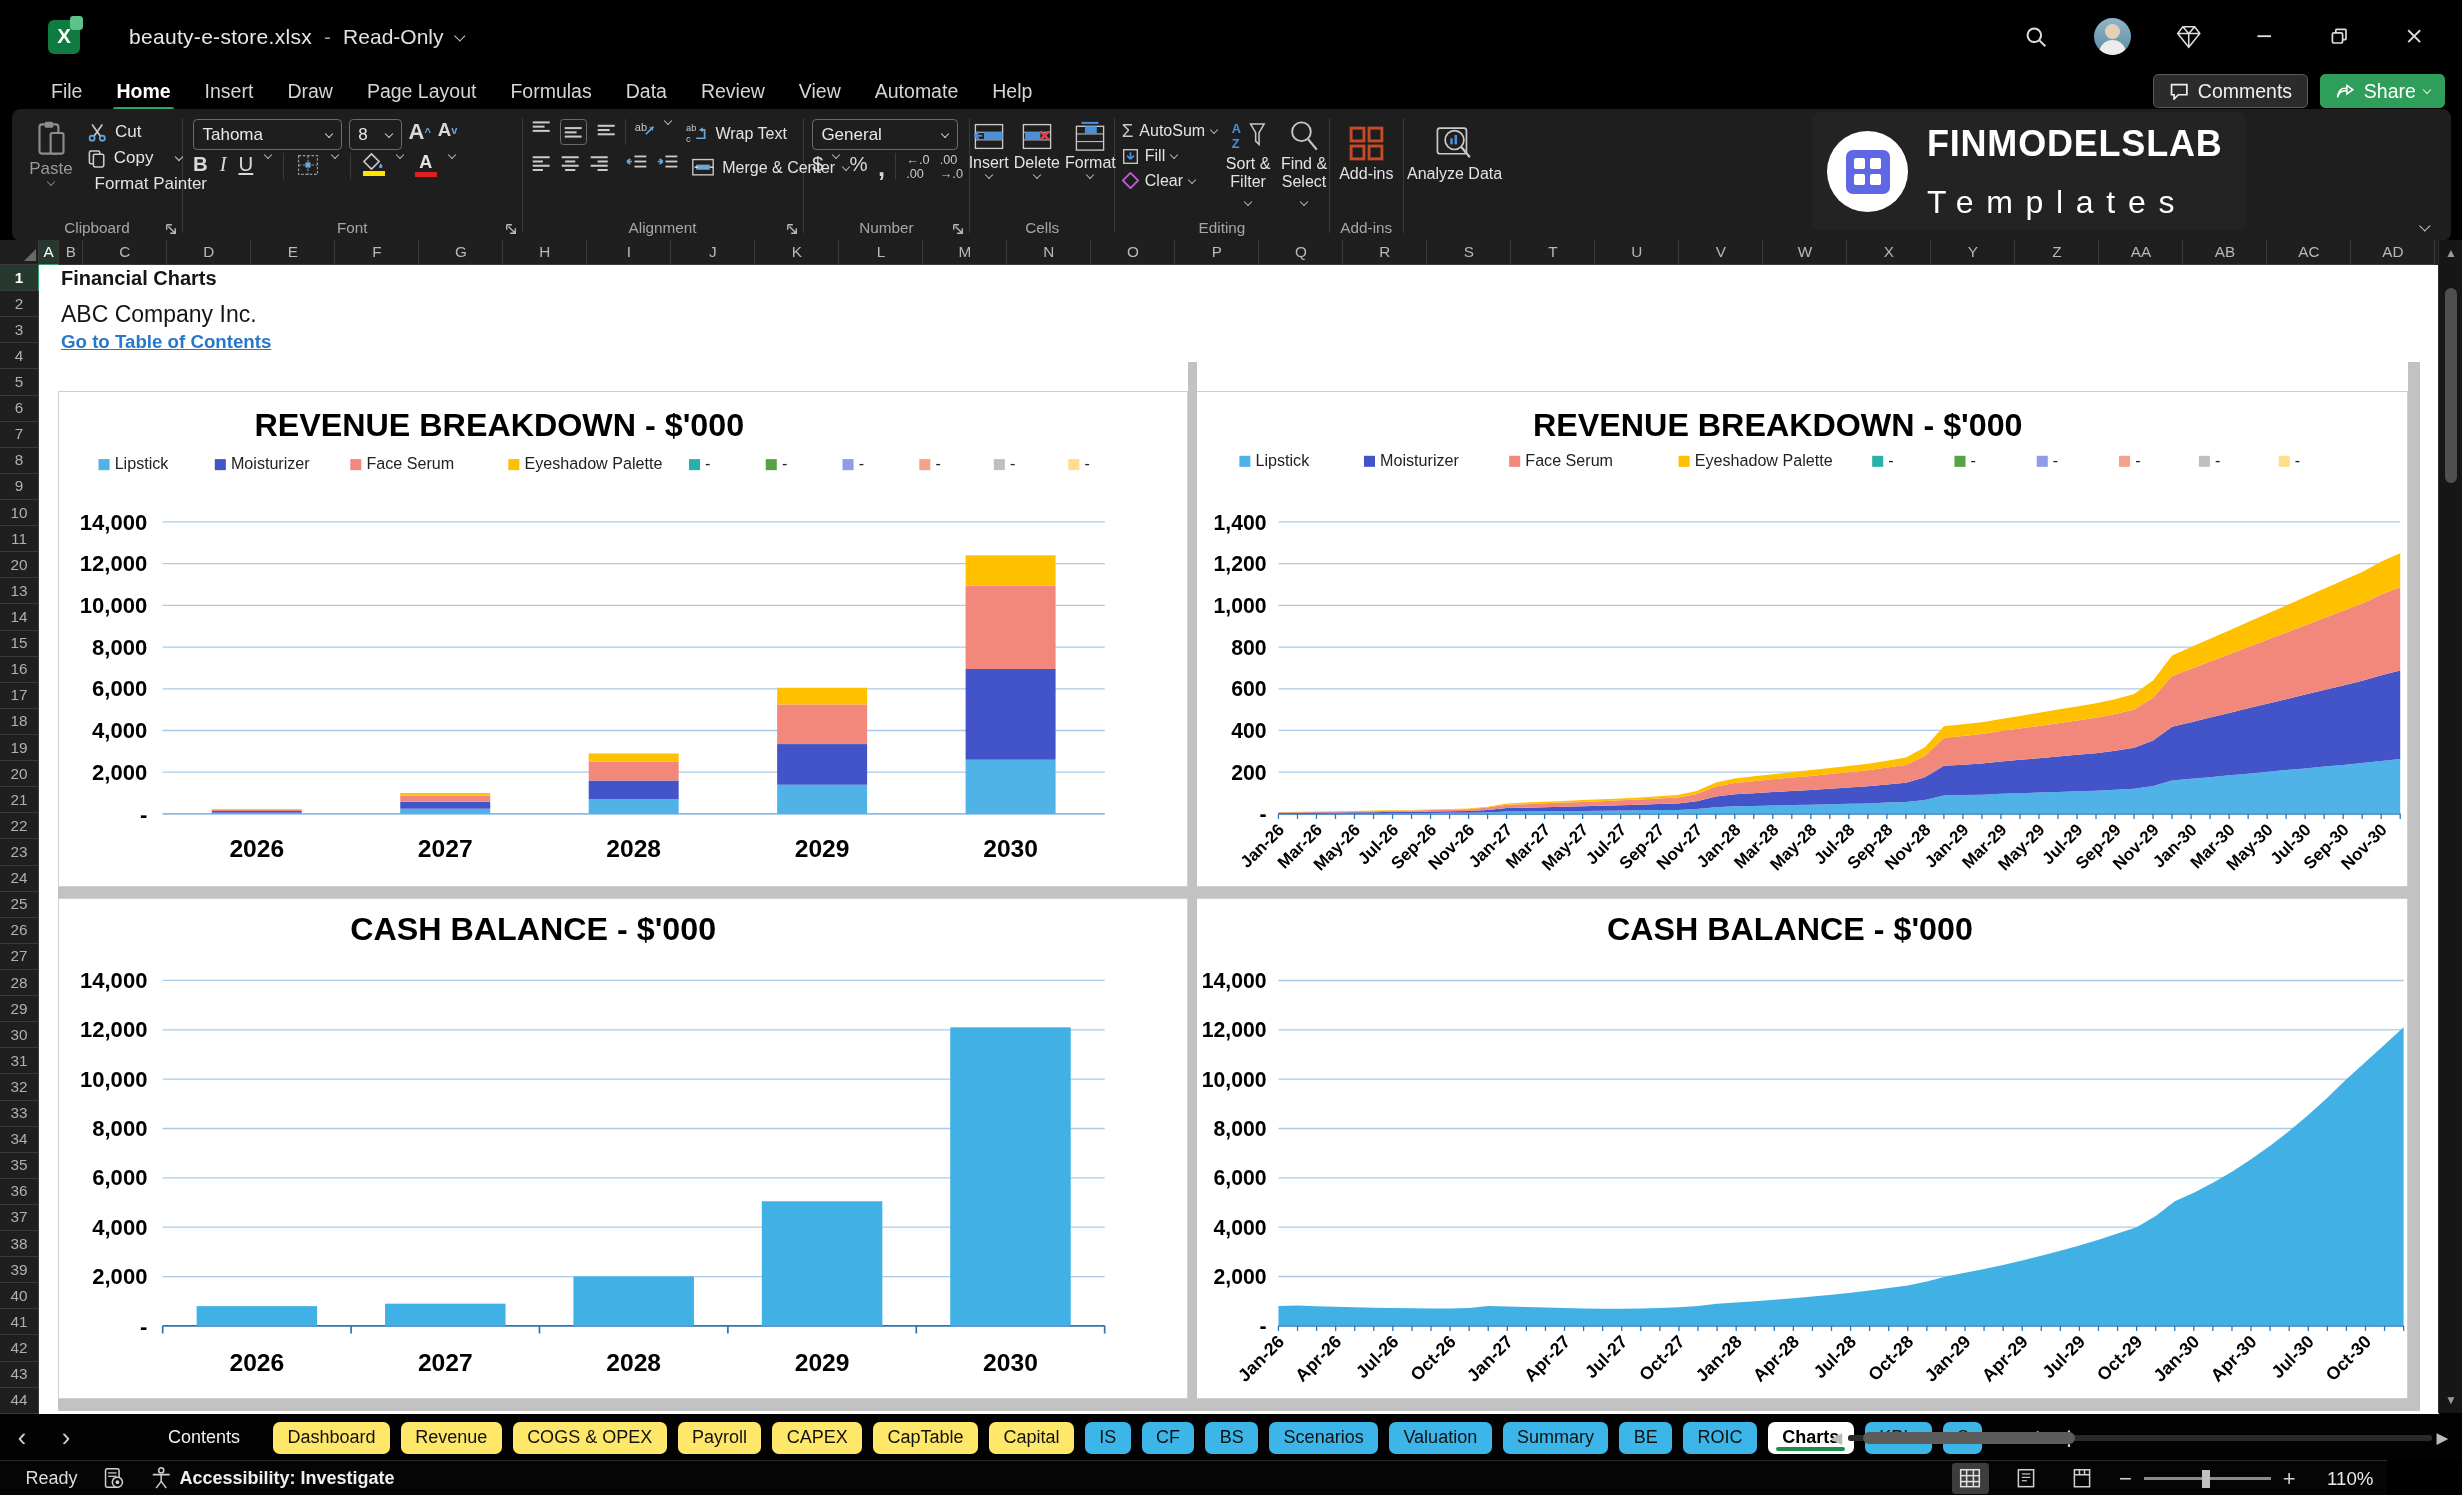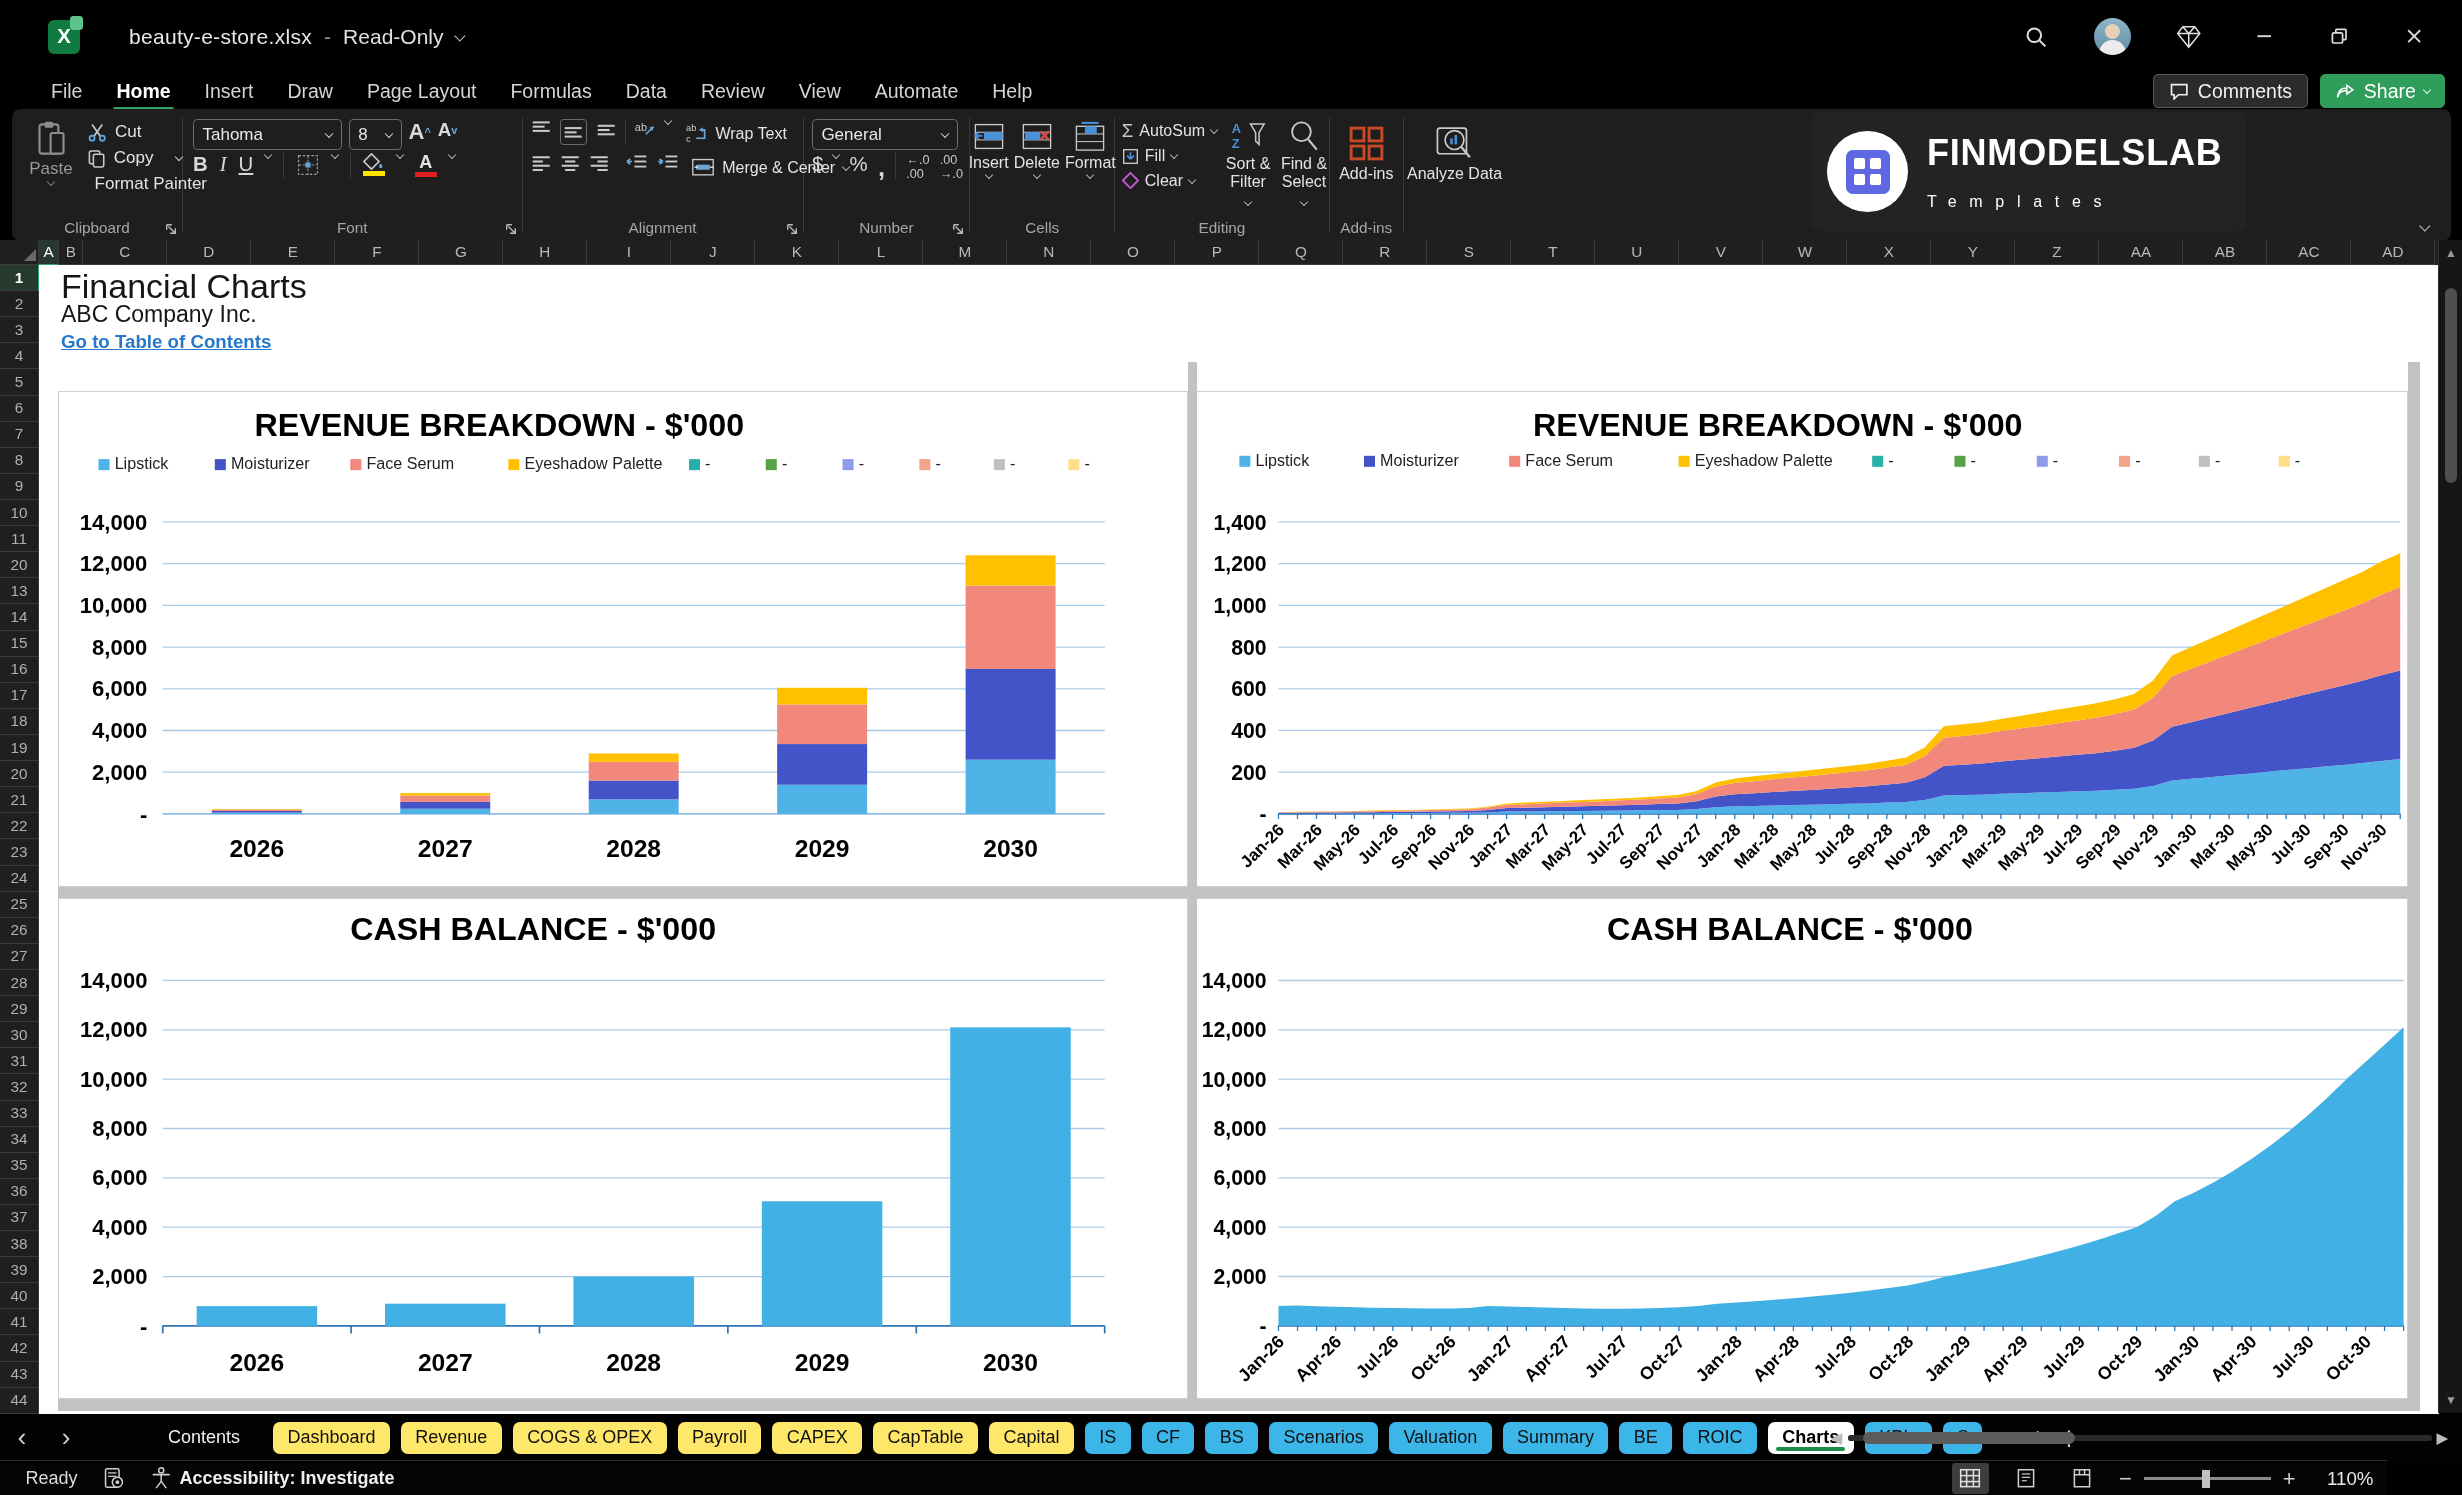--- a/index.html
+++ b/index.html
@@ -70,35 +70,35 @@
   .editstack .rrow { height:24.6px; gap:6px; }
   .rtext.s { font-size:16px; }
   .twoline { text-align:center; font-size:16px; color:#e3e3e3; line-height:1.15; }
 
   #logo { position:absolute; left:1800px; top:3.4px; width:434px; height:119px; background:#232323; border-radius:6.8px; display:flex; align-items:center; }
   .logo-circle { width:81px; height:81px; background:#fff; border-radius:50%; margin-left:15.3px; display:flex; align-items:center; justify-content:center; }
   .logo-sq { width:44px; height:44px; background:#5d68e2; border-radius:6.8px; display:grid; grid-template-columns:1fr 1fr; grid-template-rows:1fr 1fr; gap:5.1px; padding:8.5px; }
   .logo-sq span { background:#fff; border-radius:1.7px; }
   .logo-text { margin-left:18.7px; color:#fff; }
   .logo-brand { font-size:36px; font-weight:bold; letter-spacing:0.8px; }
-  .logo-sub { font-size:16px; letter-spacing:12.7px; margin-top:19px; }
+  .logo-sub { font-size:32px; letter-spacing:12.7px; margin-top:19px; }
   #ribbon-collapse { position:absolute; right:22px; bottom:10.2px; color:#cfcfcf; }
 
   
   #corner { position:absolute; left:0; top:240px; width:39px; height:24.6px; background:#1f1f1f; border-right:0.8px solid #3a3a3a; border-bottom:0.8px solid #3a3a3a; }
   #corner::after { content:""; position:absolute; right:2.5px; bottom:2.5px; border-left:12px solid transparent; border-bottom:12px solid #6a6a6a; }
   #colheaders { position:absolute; left:39px; top:240px; width:2400px; height:24.6px; display:flex; background:#1f1f1f; }
   .colh { flex:none; display:flex; align-items:center; justify-content:center; color:#b8b8b8; font-size:15.3px; border-right:0.8px solid #3a3a3a; border-bottom:0.8px solid #3a3a3a; }
   .colh.sel { background:#27382f; color:#fff; border-bottom:1.7px solid #2ea36b; }
   #rowheaders { position:absolute; left:0; top:265px; width:39px; height:1149px; display:flex; flex-direction:column; background:#1f1f1f; }
   .rowh { flex:1 1 0; display:flex; align-items:center; justify-content:center; color:#b0b0b0; font-size:15.3px; border-bottom:0.8px solid #3a3a3a; border-right:0.8px solid #3a3a3a; }
   .rowh.sel { background:#27382f; color:#fff; border-right:1.7px solid #2ea36b; font-weight:bold; }
 
   #canvas { position:absolute; left:39px; top:265px; width:2400px; height:1149px; background:#fff; overflow:hidden; }
-  .ws-title { position:absolute; left:22px; top:1.7px; font-size:34px; font-weight:normal; color:#151515; }
+  .ws-title { position:absolute; left:22px; top:1.7px; font-size:20px; font-weight:bold; color:#151515; }
   .ws-company { position:absolute; left:22px; top:36px; font-size:23px; font-weight:normal; color:#151515; }
   .ws-link { position:absolute; left:22px; top:66px; font-size:18.7px; font-weight:bold; color:#2778c8; text-decoration:underline; }
   .banner { position:absolute; height:28px; background:#4953c9; color:#fff; font-size:21px; font-weight:bold; display:flex; align-items:center; justify-content:center; }
   #banner-left { left:18.7px; top:97px; width:1130px; }
   #banner-right { left:1157px; top:97px; width:1212px; }
   .chart-panel { position:absolute; background:#fff; border:0.8px solid #cfcfcf; }
   #chart-revenue-5y { left:18.7px; top:126px; width:1130px; height:496px; }
   #chart-revenue-60m { left:1157px; top:126px; width:1212px; height:496px; }
   #chart-cash-5y { left:18.7px; top:633px; width:1130px; height:501px; }
   #chart-cash-60m { left:1157px; top:633px; width:1212px; height:501px; }

